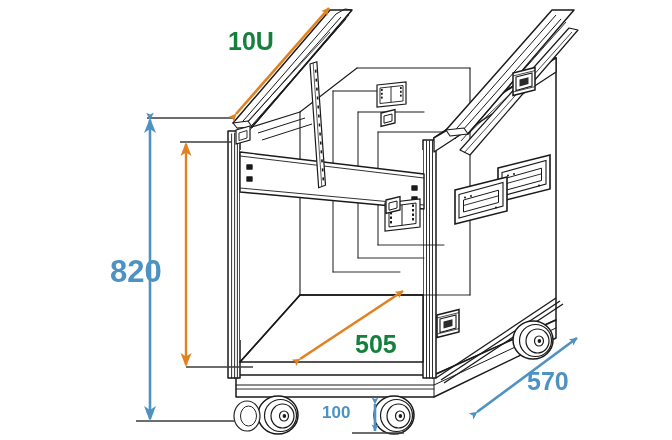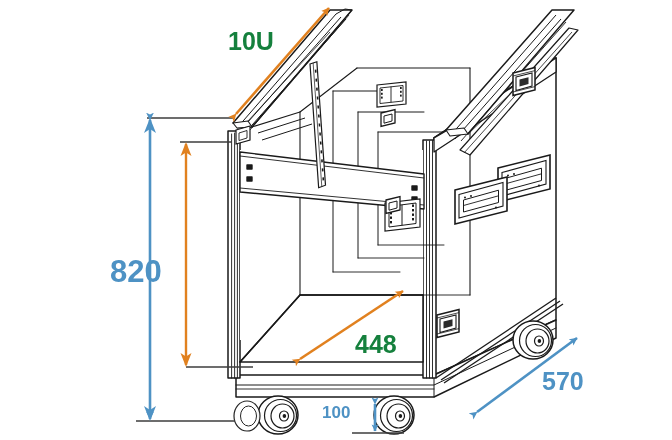--- a/index.html
+++ b/index.html
@@ -8,21 +8,21 @@
   #stage{position:relative;width:672px;height:440px;background:#fff;}
   #stage svg{position:absolute;left:0;top:0;}
   .dimlabel{position:absolute;font-weight:bold;font-family:"Liberation Sans",sans-serif;
             letter-spacing:0px;white-space:nowrap;user-select:none;}
   .blue{color:#4e92c4;}
   .orange{color:#15803d;}
   #lbl-820{left:86px;top:254px;font-size:31px;margin-left:24px;}
   #lbl-13U{left:155px;top:245px;font-size:25px;}
   #lbl-10U{left:228px;top:27px;font-size:25px;}
   #lbl-505{left:355px;top:330px;font-size:25px;}
-  #lbl-570{left:542px;top:367px;font-size:25px;}
+  #lbl-570{left:527px;top:367px;font-size:25px;}
   #lbl-100{left:322px;top:403px;font-size:17px;}
 </style>
 </head>
 <body>
 
 <div id="stage">
 
   <svg width="672" height="440" viewBox="0 0 672 440">
 
     <defs>
@@ -286,17 +286,17 @@
 
       <line x1="477" y1="412" x2="577" y2="338" stroke="#4e92c4" stroke-width="2.6" marker-start="url(#ah-blue)" marker-end="url(#ah-blue)"></line>
 
       <line x1="375" y1="404" x2="375" y2="431" stroke="#4e92c4" stroke-width="2.6" marker-start="url(#ah-blue-s)" marker-end="url(#ah-blue-s)"></line>
     </g>
 
   </svg>
 
   <div class="dimlabel blue" id="lbl-820">820</div>
   <div class="dimlabel orange" id="lbl-10U">10U</div>
-  <div class="dimlabel orange" id="lbl-505">448</div>
+  <div class="dimlabel orange" id="lbl-505">505</div>
   <div class="dimlabel blue" id="lbl-570">570</div>
   <div class="dimlabel blue" id="lbl-100">100</div>
 
 </div>
 
 </body></html>

